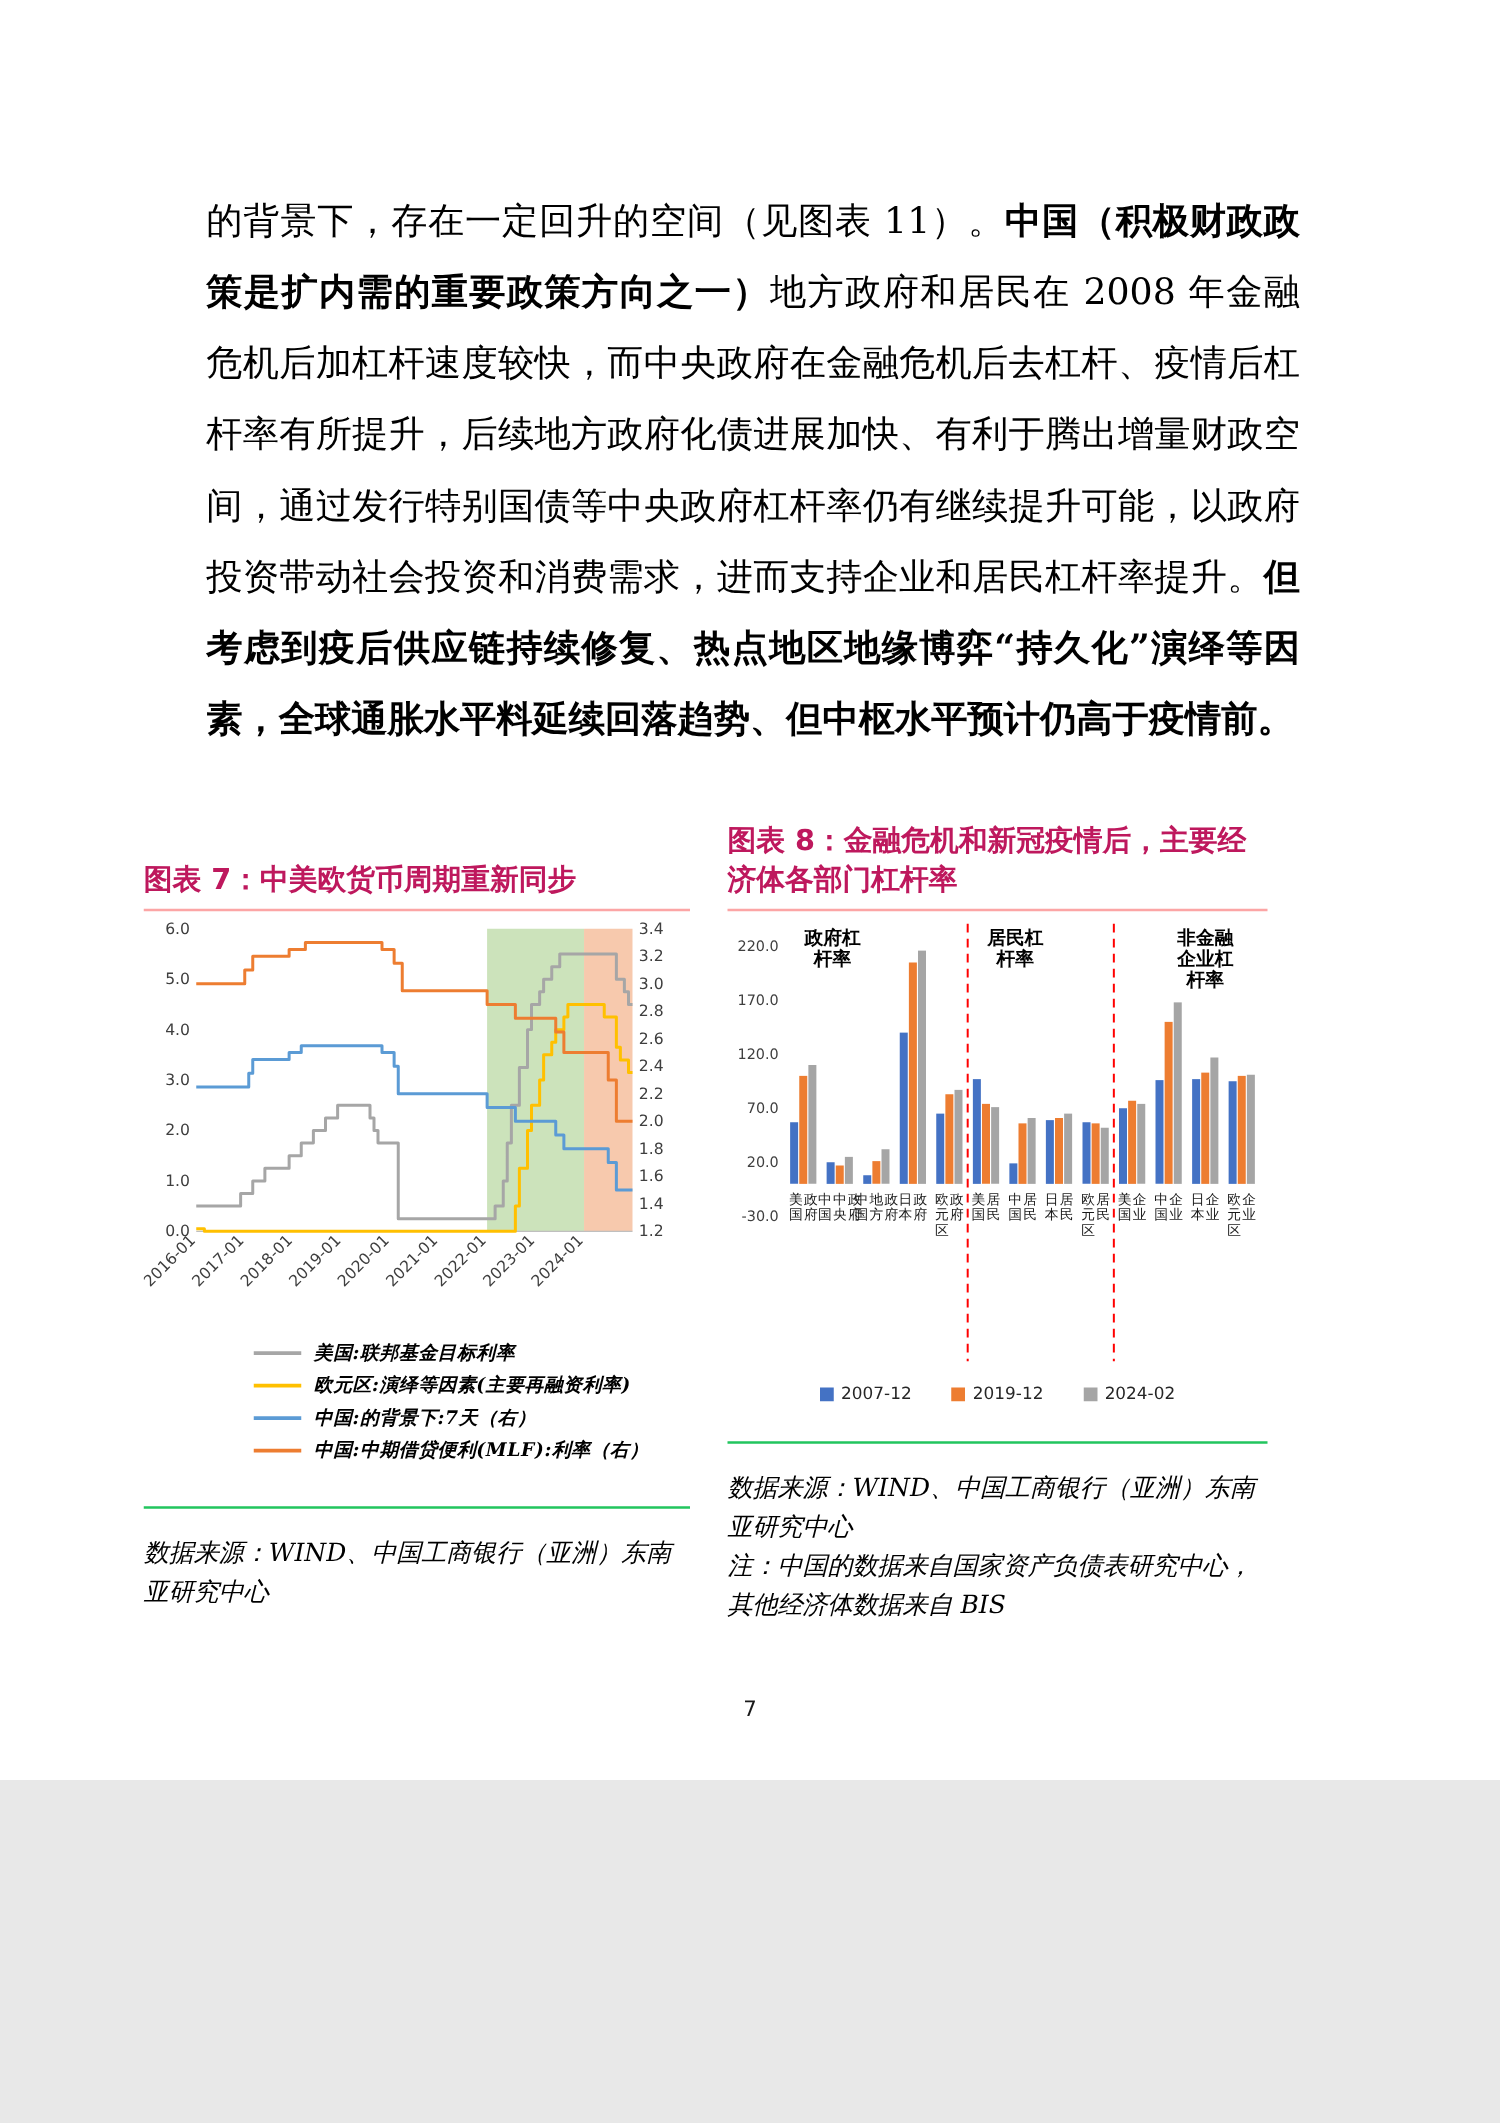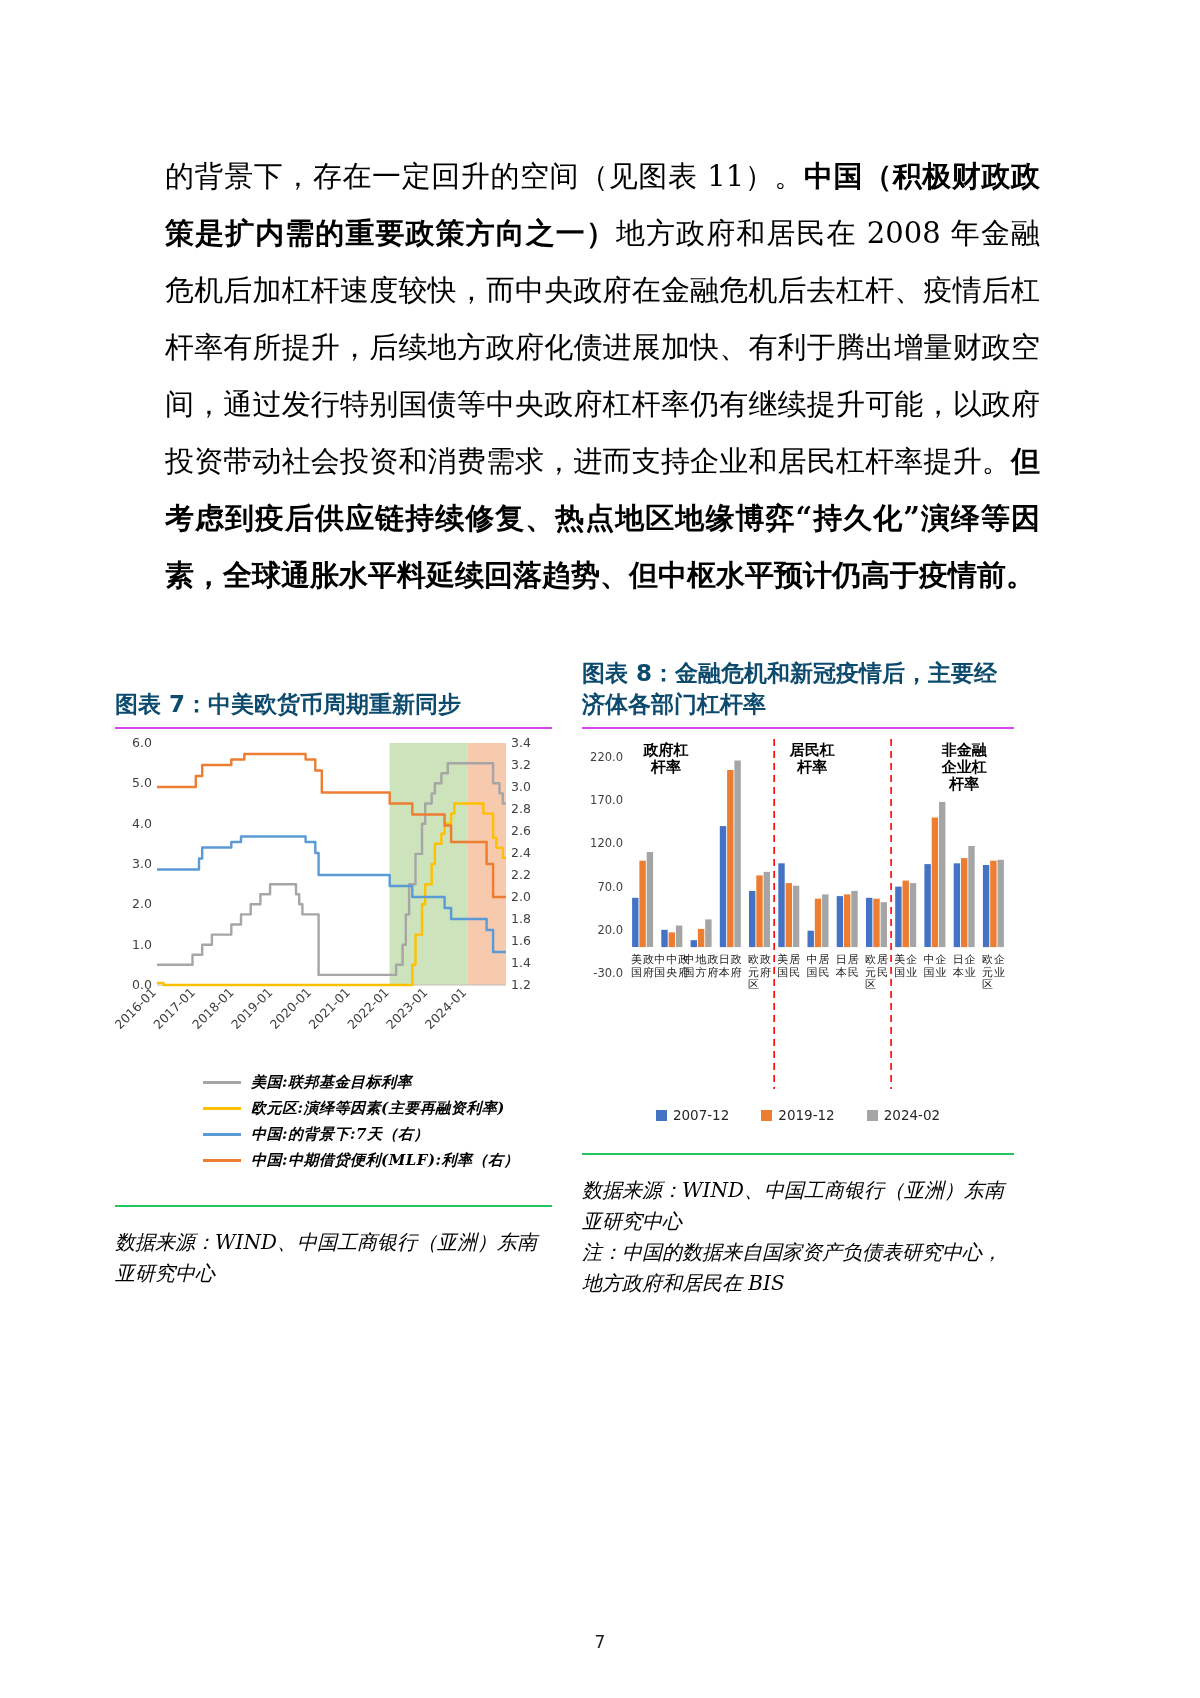--- a/index.html
+++ b/index.html
@@ -1,31 +1,31 @@
 <!DOCTYPE html>
 <html><head>
 <meta charset="utf-8">
 <style>
   html,body { margin:0; padding:0; background:#e8e8e8; }
   .page {
-    width:1200px; height:1698px; margin:0 auto; background:#ffffff;
+    width:1200px; height:1424px; margin:0 auto; background:#ffffff;
     position:relative; overflow:hidden; box-sizing:border-box;
     font-family:"DejaVu Serif", serif; color:#000;
   }
   .para {
     margin:148px 160px 0 165px;
     font-size:29px; line-height:57px; text-align:justify;
   }
   .seg-bold { font-weight:bold; }
   .charts { display:flex; gap:30px; margin:54px 80px 0 115px; }
   .chart-col { display:flex; flex-direction:column; }
   .chart-title {
     font-family:"DejaVu Sans", sans-serif; font-weight:bold;
-    font-size:23px; line-height:31px; color:#0c4a6e;
-    border-bottom:2px solid #d946ef; padding-bottom:7px;
+    font-size:23px; line-height:31px; color:#be185d;
+    border-bottom:2px solid #fca5a5; padding-bottom:7px;
     min-height:62px; display:flex; align-items:flex-end;
   }
   .chart-box { margin-top:4px; }
   .fig7-legend { margin:2px 0 6px 88px;font-style:italic; }
   .fig7-legend .item { display:flex; align-items:center; gap:10px; margin-bottom:7px; }
   .fig7-legend .line-sample { display:inline-block; width:38px; height:0; border-top:3px solid #000; }
   .fig7-legend .lbl { font-size:15px; font-weight:600; letter-spacing:0.5px; }
   .fig8-legend { display:flex; justify-content:center; align-items:center; gap:32px; margin:2px 0 8px 0; }
   .fig8-legend .item { display:flex; align-items:center; gap:6px; }
   .fig8-legend .sq { display:inline-block; width:11px; height:11px; }
@@ -255,20 +255,20 @@
             <span class="sq" style="background: rgb(237, 125, 49);"></span>
             <span class="lbl">2019-12</span>
           </span>
           <span class="item">
             <span class="sq" style="background: rgb(165, 165, 165);"></span>
             <span class="lbl">2024-02</span>
           </span>
         </div>
       <div class="source">
         <div>数据来源：WIND、中国工商银行（亚洲）东南亚研究中心</div>
-        <div>注：中国的数据来自国家资产负债表研究中心，地方政府和居民在 BIS</div>
+        <div>注：中国的数据来自国家资产负债表研究中心，其他经济体数据来自 BIS</div>
       </div>
     </div>
 
   </div>
 
   <div class="page-number">7</div>
 </div>
 
 </body></html>

